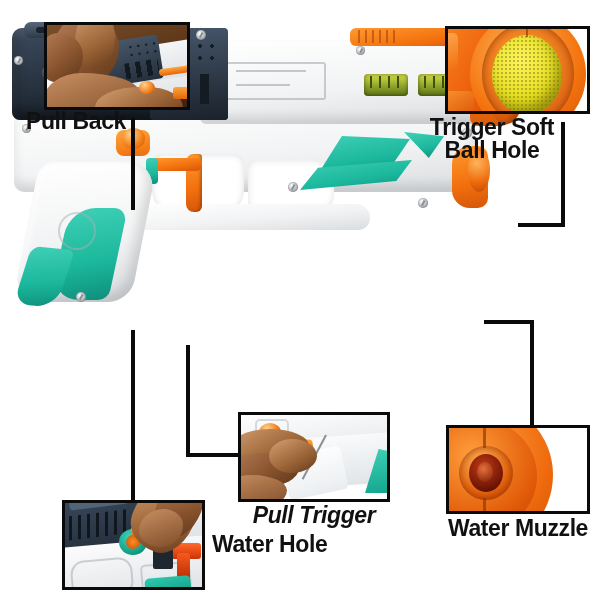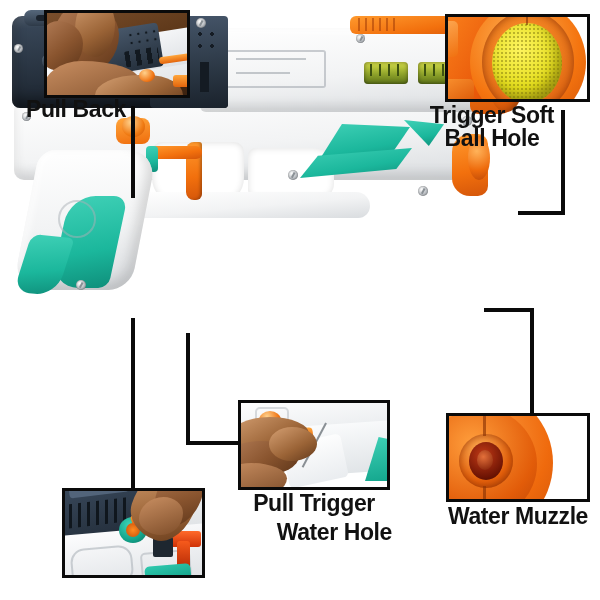--- a/index.html
+++ b/index.html
@@ -1,18 +1,18 @@
 <!DOCTYPE html>
 <html><head>
 <meta charset="utf-8">
 <style>
   html,body{margin:0;padding:0;}
   body{width:600px;height:600px;background:#ffffff;overflow:hidden;
        font-family:"Liberation Sans",sans-serif;position:relative;}
-  #stage{position:absolute;left:0;top:0;width:600px;height:443px;}
+  #stage{position:absolute;left:0;top:12px;width:600px;height:443px;}
 
   
   .callout{position:absolute;}
   .cbox{position:absolute;border:3px solid #0a0a0a;background:#fff;
         overflow:hidden;box-sizing:border-box;}
   .clabel{position:absolute;color:#111;font-weight:bold;
           font-family:"Liberation Sans",sans-serif;
           line-height:1.02;letter-spacing:-0.4px;white-space:pre-line;}
 
   
@@ -298,21 +298,21 @@
 
         <div class="hand sk2" style="left:-14px;top:14px;width:82px;height:40px;
                     border-radius:52% 48% 50% 50%/58% 42% 58% 42%;"></div>
         <div class="hand sk1" style="left:-18px;top:38px;width:76px;height:34px;
                     border-radius:50% 50% 46% 54%/56% 44% 56% 44%;"></div>
         <div class="hand sk3" style="left:-20px;top:60px;width:66px;height:34px;"></div>
         <div class="hand sk2" style="left:28px;top:24px;width:48px;height:34px;
                     border-radius:48% 52% 54% 46%/50% 50% 50% 50%;"></div>
       </div>
     </div>
-    <div class="clabel" style="left:232px;top:492px;width:164px;text-align:center;font-size:23px;">Pull Trigger</div>
+    <div class="clabel" style="left:232px;top:492px;width:164px;text-align:center;font-size:23px;font-style:italic;">Pull Trigger</div>
   </div>
 
   <div class="callout">
     <div class="cbox" style="left:446px;top:413px;width:144px;height:89px;">
       <div class="scene">
         <div style="position:absolute;inset:0;background:#ffffff;"></div>
 
         <div style="position:absolute;left:-36px;top:-26px;width:140px;height:146px;border-radius:50%;
                     background:radial-gradient(circle at 44% 34%,#ffa54a,#ef6a0d 60%,#cd4f07);"></div>
         <div style="position:absolute;left:-24px;top:-8px;width:112px;height:112px;border-radius:50%;
@@ -375,16 +375,16 @@
                     background:linear-gradient(170deg,#2fc9ae,#0e9a82);border-radius:5px;
                     transform:rotate(-5deg);"></div>
 
         <div class="hand sk2" style="left:68px;top:-22px;width:62px;height:72px;
                     border-radius:50% 50% 46% 54%/62% 38% 62% 38%;transform:rotate(18deg);"></div>
         <div class="hand sk1" style="left:92px;top:-26px;width:44px;height:62px;transform:rotate(22deg);"></div>
         <div class="hand sk3" style="left:74px;top:6px;width:44px;height:38px;
                     border-radius:56% 44% 50% 50%/58% 42% 58% 42%;"></div>
       </div>
     </div>
-    <div class="clabel" style="left:212px;top:521px;width:180px;text-align:right;font-size:23px;">Water Hole</div>
+    <div class="clabel" style="left:212px;top:521px;width:180px;text-align:left;font-size:23px;">Water Hole</div>
   </div>
 
 </div>
 
 </body></html>

